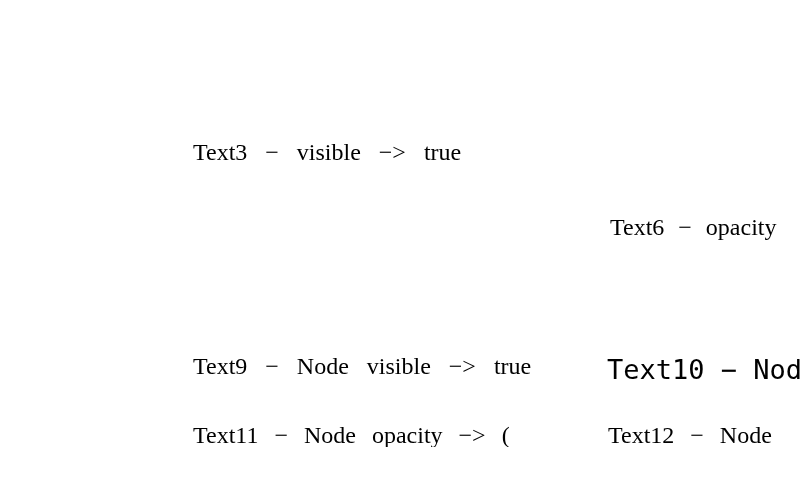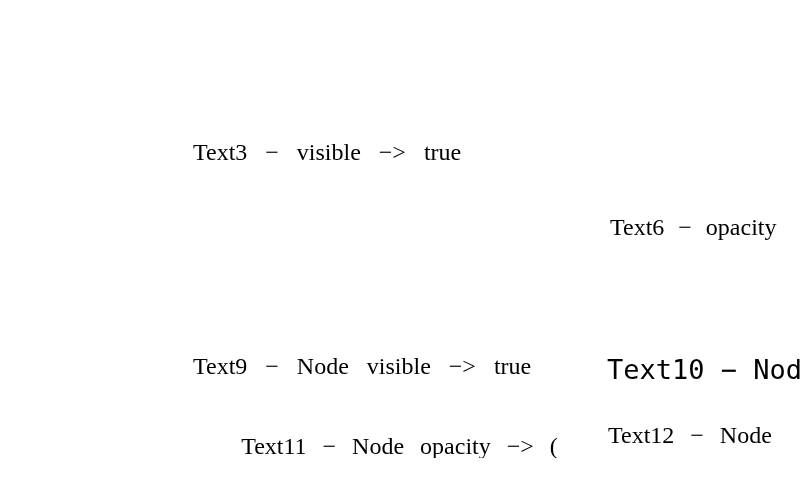--- a/index.html
+++ b/index.html
@@ -41,17 +41,17 @@
 <div class="stage">
 
   <span class="t sans" style="left:193px; top:140px; word-spacing:12px;">Text3 − visible −&gt; true</span>
 
   <span class="t sans" style="left:610px; top:215px; word-spacing:8px;">Text6 − opacity</span>
 
   <span class="t sans clip" style="left:193px; top:354px; width:412px; word-spacing:12px;">Text9 − Node visible −&gt; true</span>
 
   <span class="t mono" style="left:607px; top:356px;">Text10 − Node</span>
 
-  <span class="t sans clip" style="left:193px; top:434px; width:413px; word-spacing:10px;text-align:center;">Text11 − Node opacity −&gt; (</span>
+  <span class="t sans clip" style="left:193px; top:423px; width:413px; word-spacing:10px;">Text11 − Node opacity −&gt; (</span>
 
   <span class="t sans" style="left:608px; top:423px; word-spacing:10px;">Text12 − Node</span>
 
 </div>
 
 </body></html>

